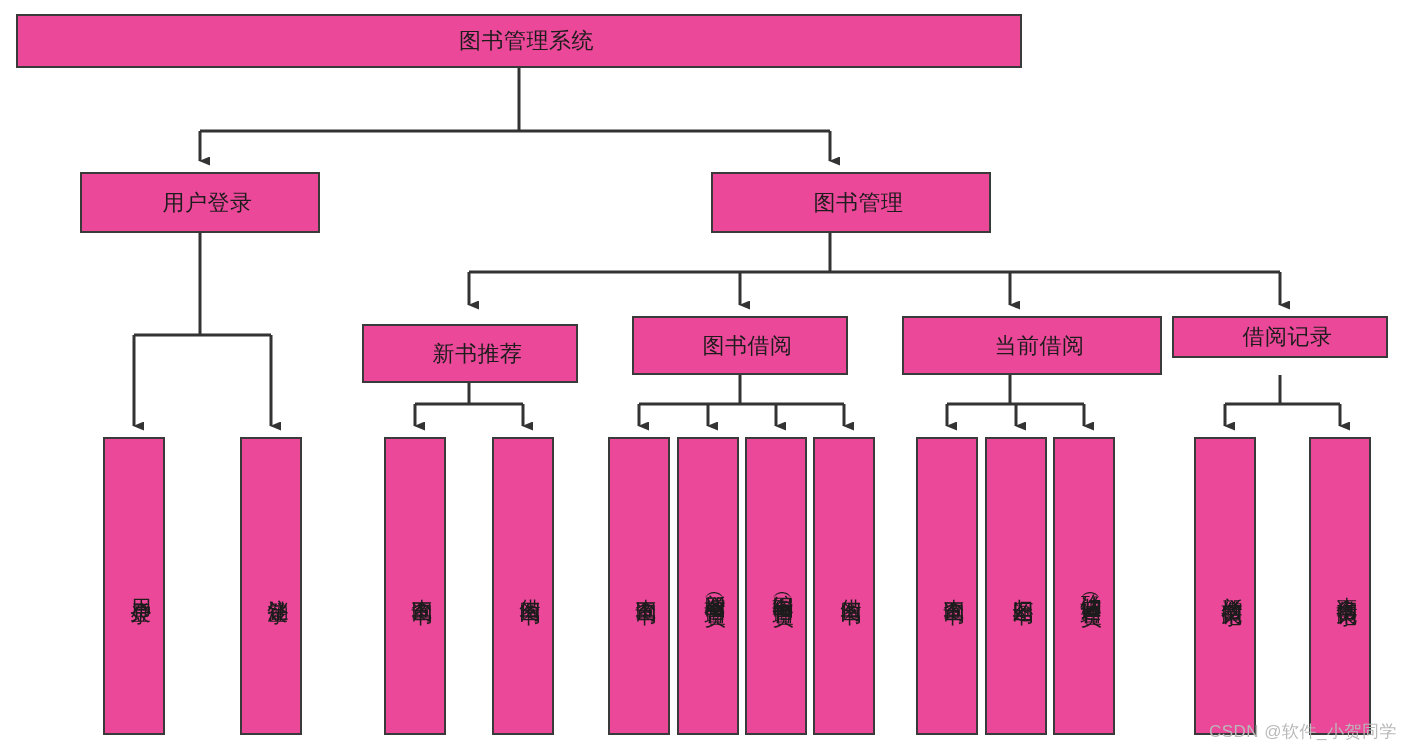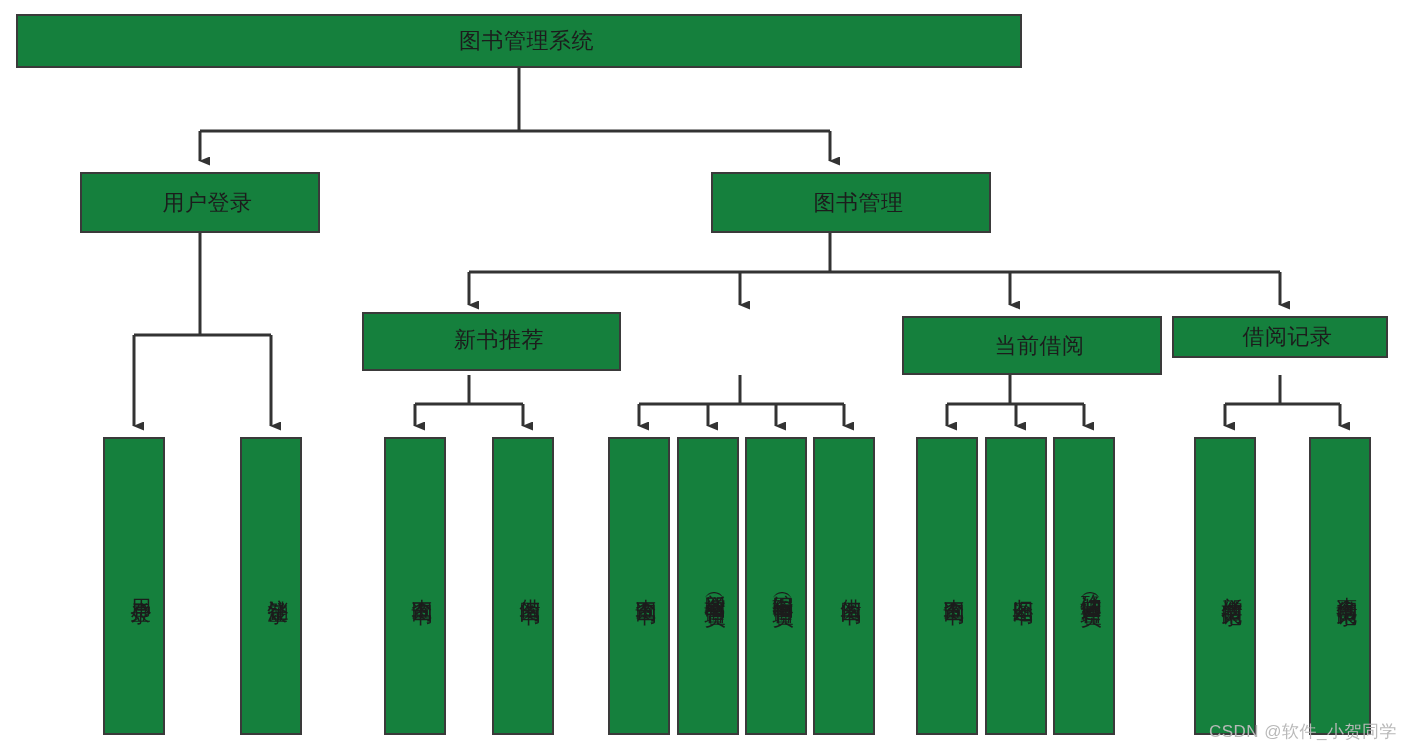--- a/index.html
+++ b/index.html
@@ -16,21 +16,21 @@
   }
   #diagram-svg{
     position:absolute;
     left:0; top:0;
     width:1405px;
     height:747px;
   }
   .node-box{
     position:absolute;
     box-sizing:border-box;
-    background:#15803d;
+    background:#ec4899;
     border:2.5px solid #3a3a3a;
     display:flex;
     align-items:center;
     justify-content:center;
     overflow:hidden;
     padding-left:15px;
   }
   .node-label{
     font-size:22px;
     line-height:1.15;
@@ -115,24 +115,27 @@
   </div>
 
   <div class="node-box" style="left:80px; top:172px; width:240px; height:61px;">
     <span class="node-label">用户登录</span>
   </div>
 
   <div class="node-box" style="left:711px; top:172px; width:280px; height:61px;">
     <span class="node-label">图书管理</span>
   </div>
 
-  <div class="node-box" style="left:362px; top:312px; width:259px; height:59px;font-family:Liberation Mono, monospace;">
+  <div class="node-box" style="left:362px; top:324px; width:216px; height:59px;">
     <span class="node-label">新书推荐</span>
   </div>
 
+  <div class="node-box" style="left:632px; top:316px; width:216px; height:59px;">
+    <span class="node-label">图书借阅</span>
+  </div>
 
   <div class="node-box" style="left:902px; top:316px; width:260px; height:59px;">
     <span class="node-label">当前借阅</span>
   </div>
 
   <div class="node-box" style="left:1172px; top:316px; width:216px; height:42px;">
     <span class="node-label">借阅记录</span>
   </div>
 
   <div class="node-box vertical" style="left:103px; top:437px; width:62px; height:298px;">

